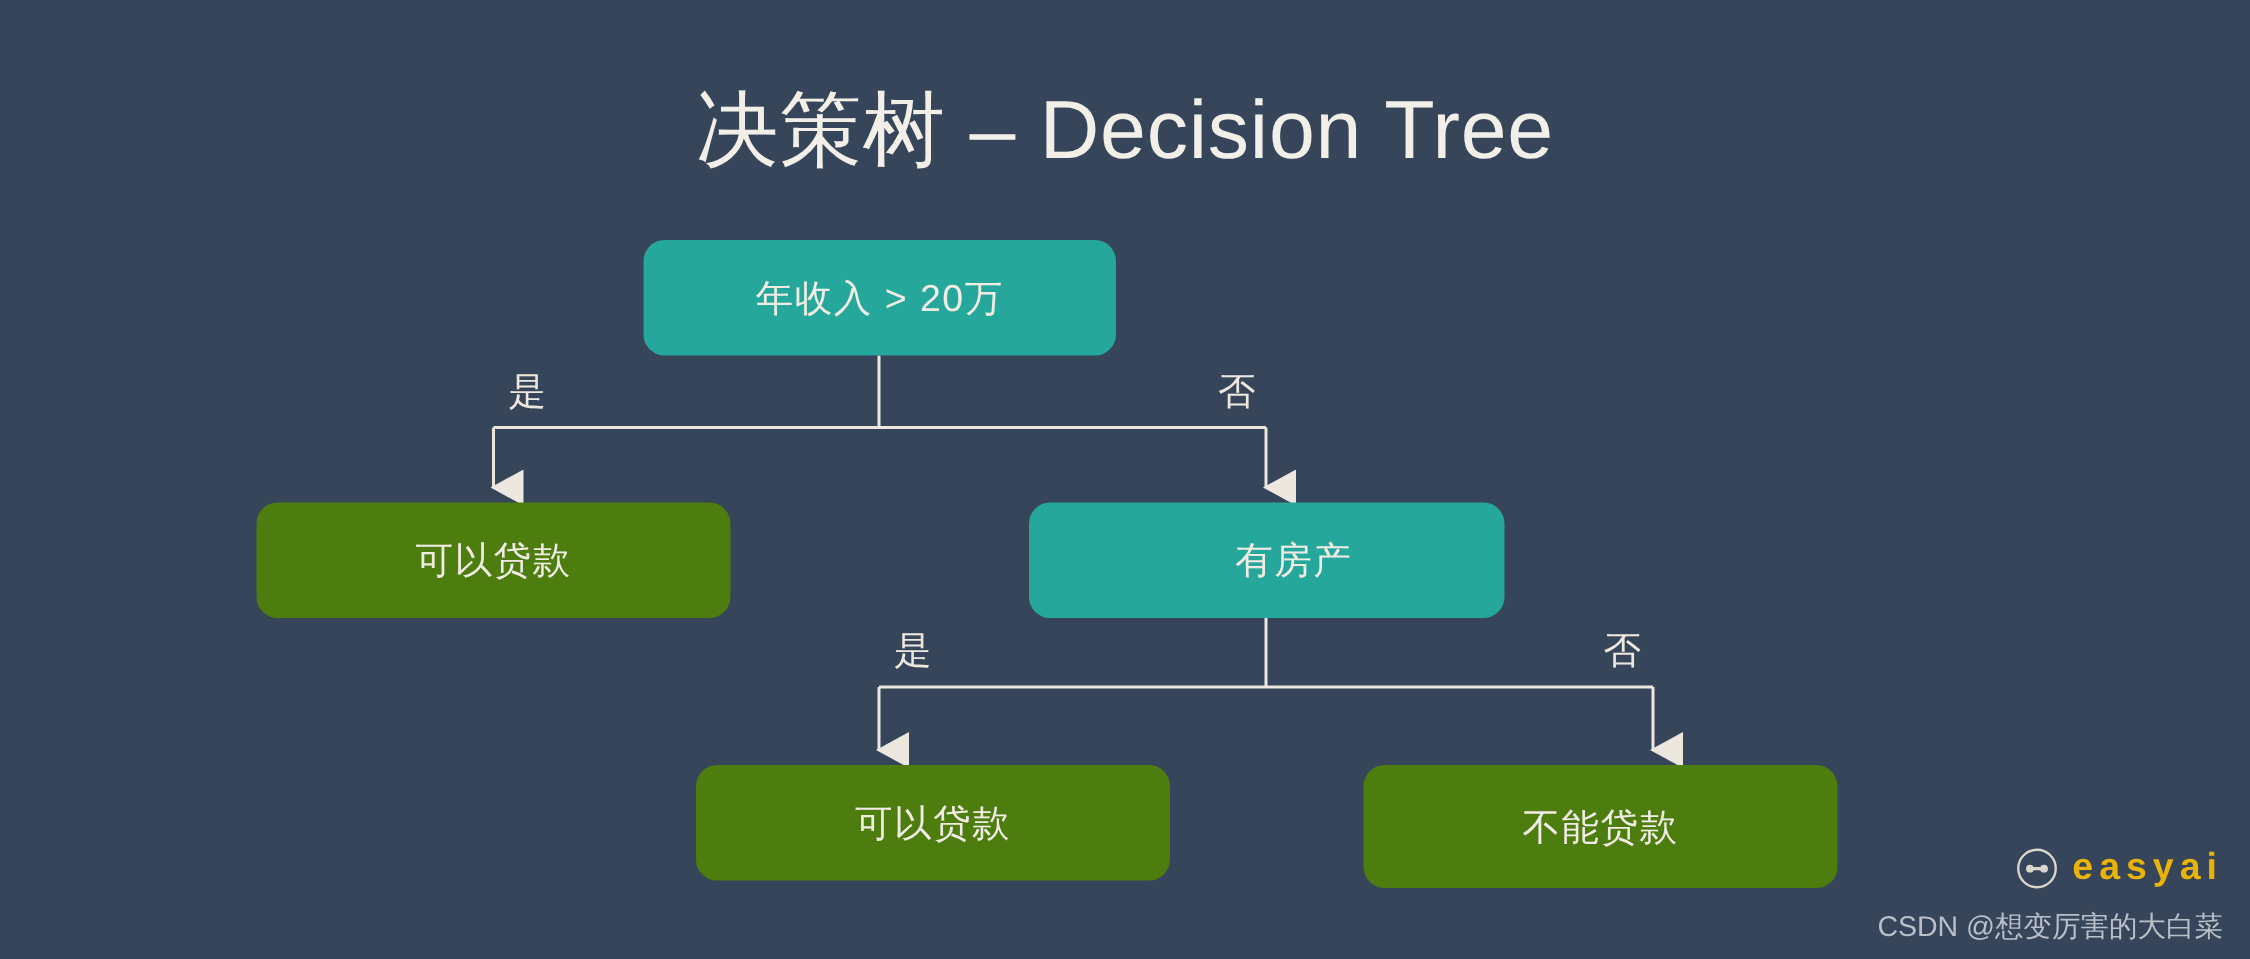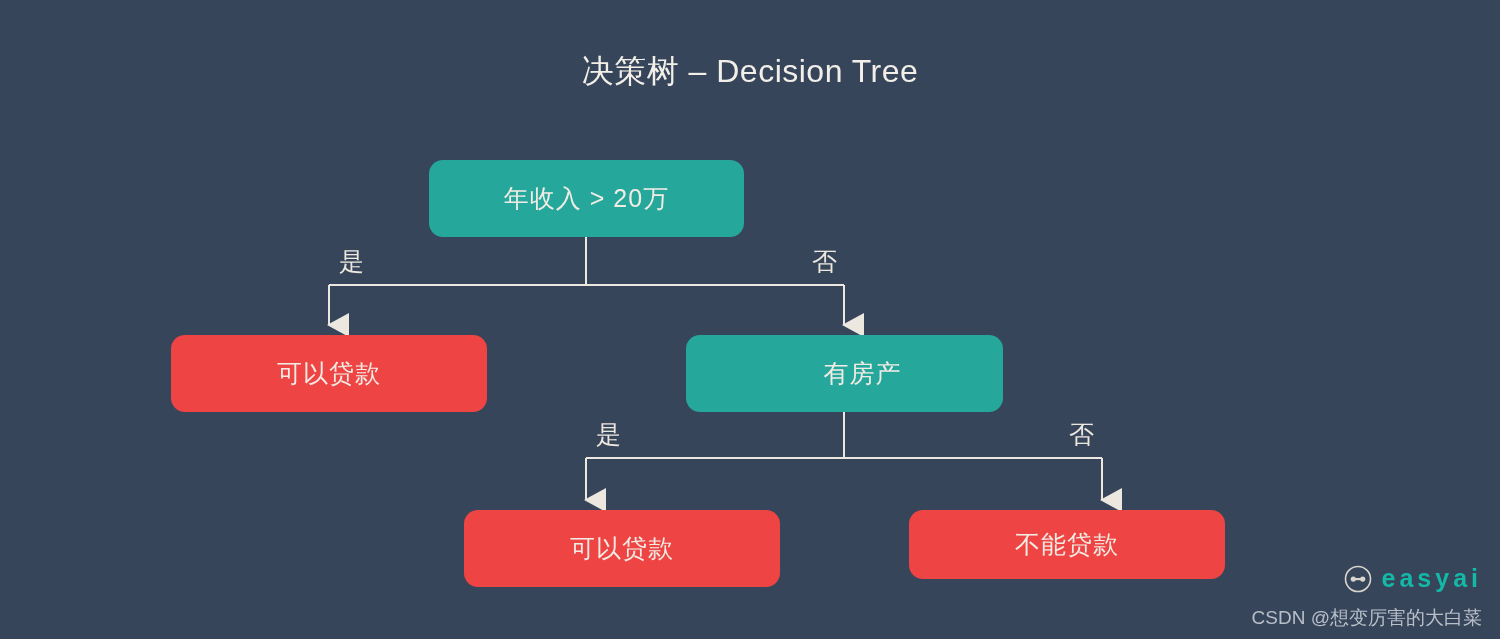--- a/index.html
+++ b/index.html
@@ -17,40 +17,40 @@
     background: #36455a;
     overflow: hidden;
   }
   #title {
     position: absolute;
     left: 0;
     top: 50px;
     width: 1500px;
     text-align: center;
     color: #f2efe9;
-    font-size: 32px;
+    font-size: 55px;
     font-weight: 400;
     letter-spacing: 0.5px;
     white-space: pre;
   }
   .node {
     position: absolute;
     display: flex;
     align-items: center;
     justify-content: center;
     border-radius: 14px;
     color: #f0ece4;
     font-size: 25px;
     font-weight: 400;
     letter-spacing: 1px;
     box-sizing: border-box;
     white-space: pre;
   }
   .node.decision { background: #26a79b; }
-  .node.leaf     { background: #ef4444; }
+  .node.leaf     { background: #4d7c0f; }
 
   .edge-label {
     position: absolute;
     color: #ece7df;
     font-size: 25px;
     line-height: 1;
     white-space: pre;
   }
 
   #links {
@@ -66,21 +66,21 @@
     position: absolute;
     right: 18px;
     bottom: 8px;
     text-align: right;
   }
   #brand {
     display: flex;
     align-items: center;
     justify-content: flex-end;
     gap: 10px;
-    color: #14b8a6;
+    color: #eab308;
     font-size: 25px;
     letter-spacing: 4px;
     font-weight: 600;
   }
   #brand-mark { display: block; }
   #csdn-line {
     margin-top: 12px;
     color: #b9bfc9;
     font-size: 19px;
     white-space: pre;
@@ -122,21 +122,21 @@
   </div>
 
   <div class="node decision" style="left:686px; top:335px; width:317px; height:77px;padding-left:36px;">
     <span>有房产</span>
   </div>
 
   <div class="node leaf" style="left:464px; top:510px; width:316px; height:77px;">
     <span>可以贷款</span>
   </div>
 
-  <div class="node leaf" style="left:909px; top:510px; width:316px; height:69px;">
+  <div class="node leaf" style="left:909px; top:510px; width:316px; height:82px;">
     <span>不能贷款</span>
   </div>
 
   <div class="edge-label" style="left:339px; top:249px;">是</div>
   <div class="edge-label" style="left:812px; top:249px;">否</div>
   <div class="edge-label" style="left:596px; top:422px;">是</div>
   <div class="edge-label" style="left:1069px; top:422px;">否</div>
 
   <div id="watermark">
     <div id="brand">

